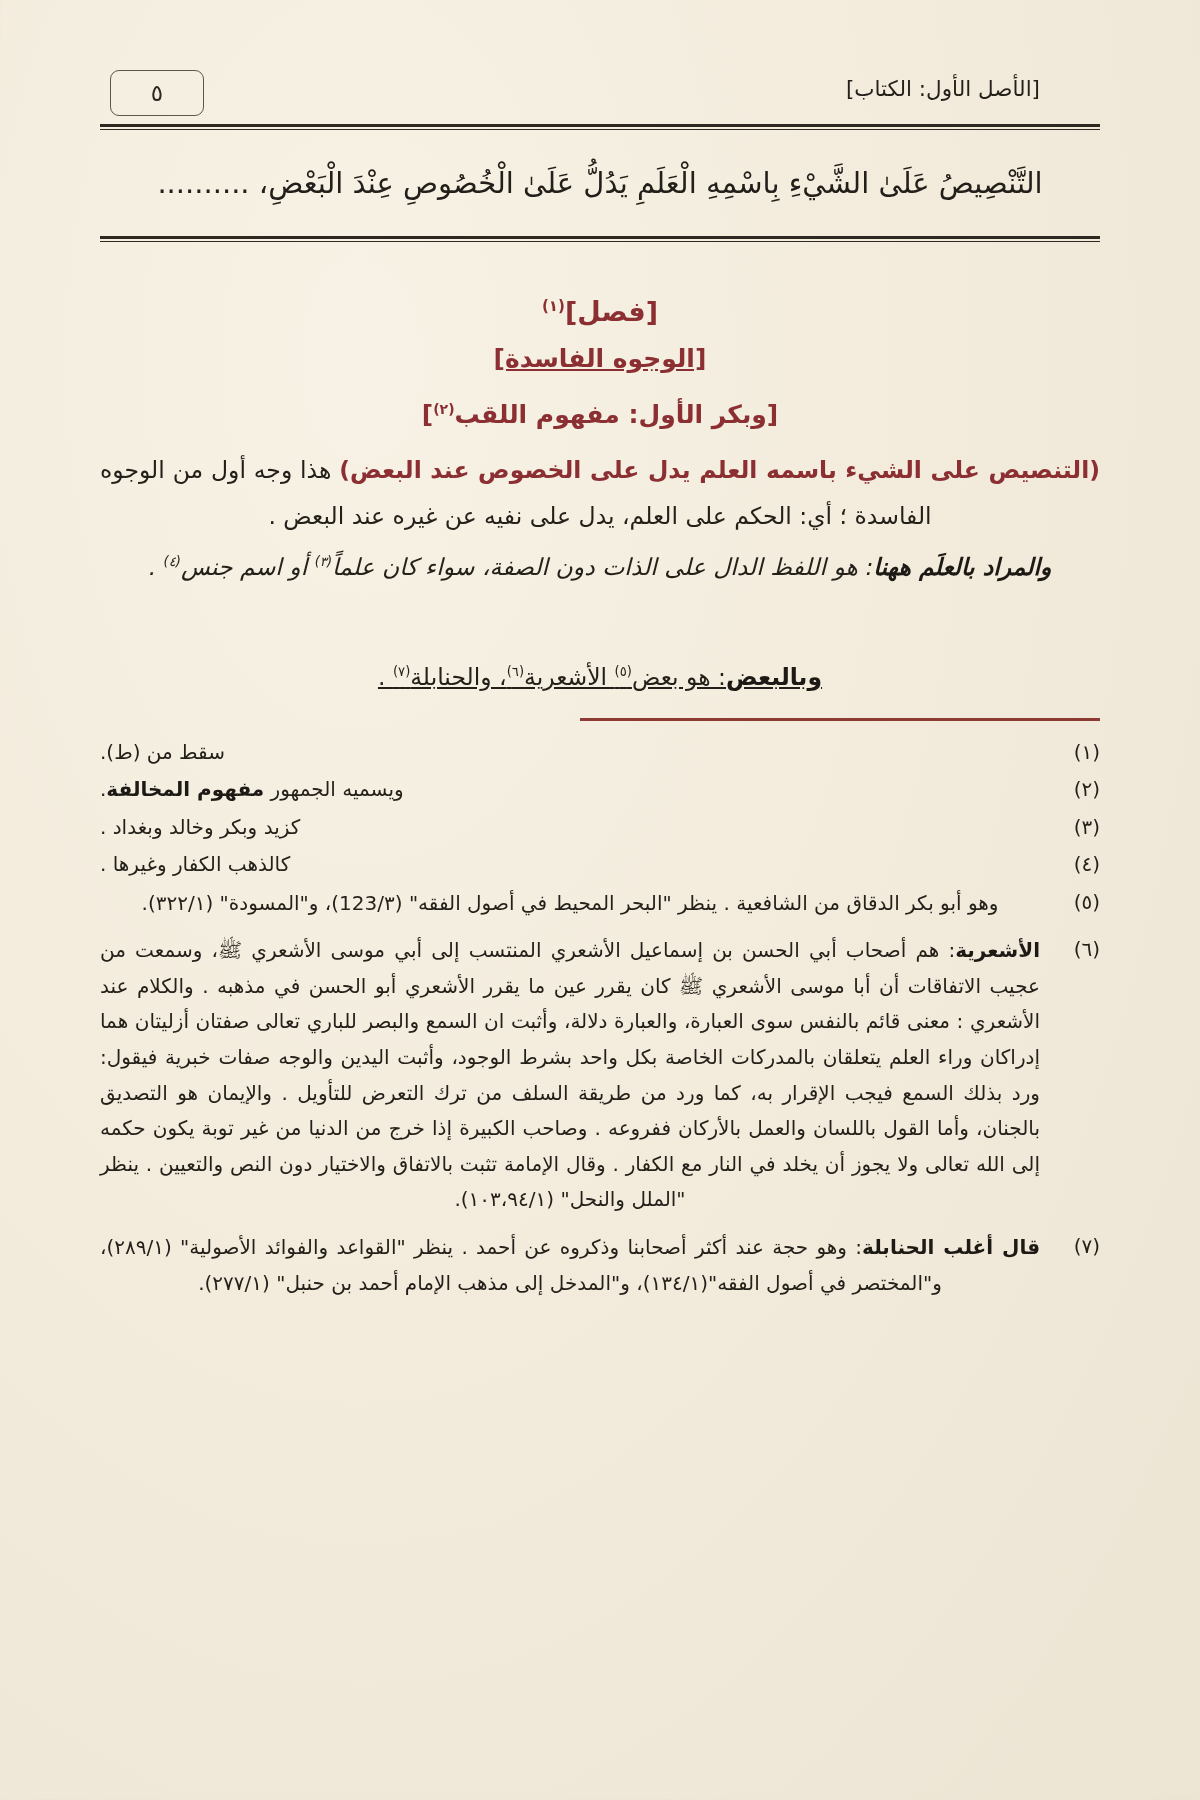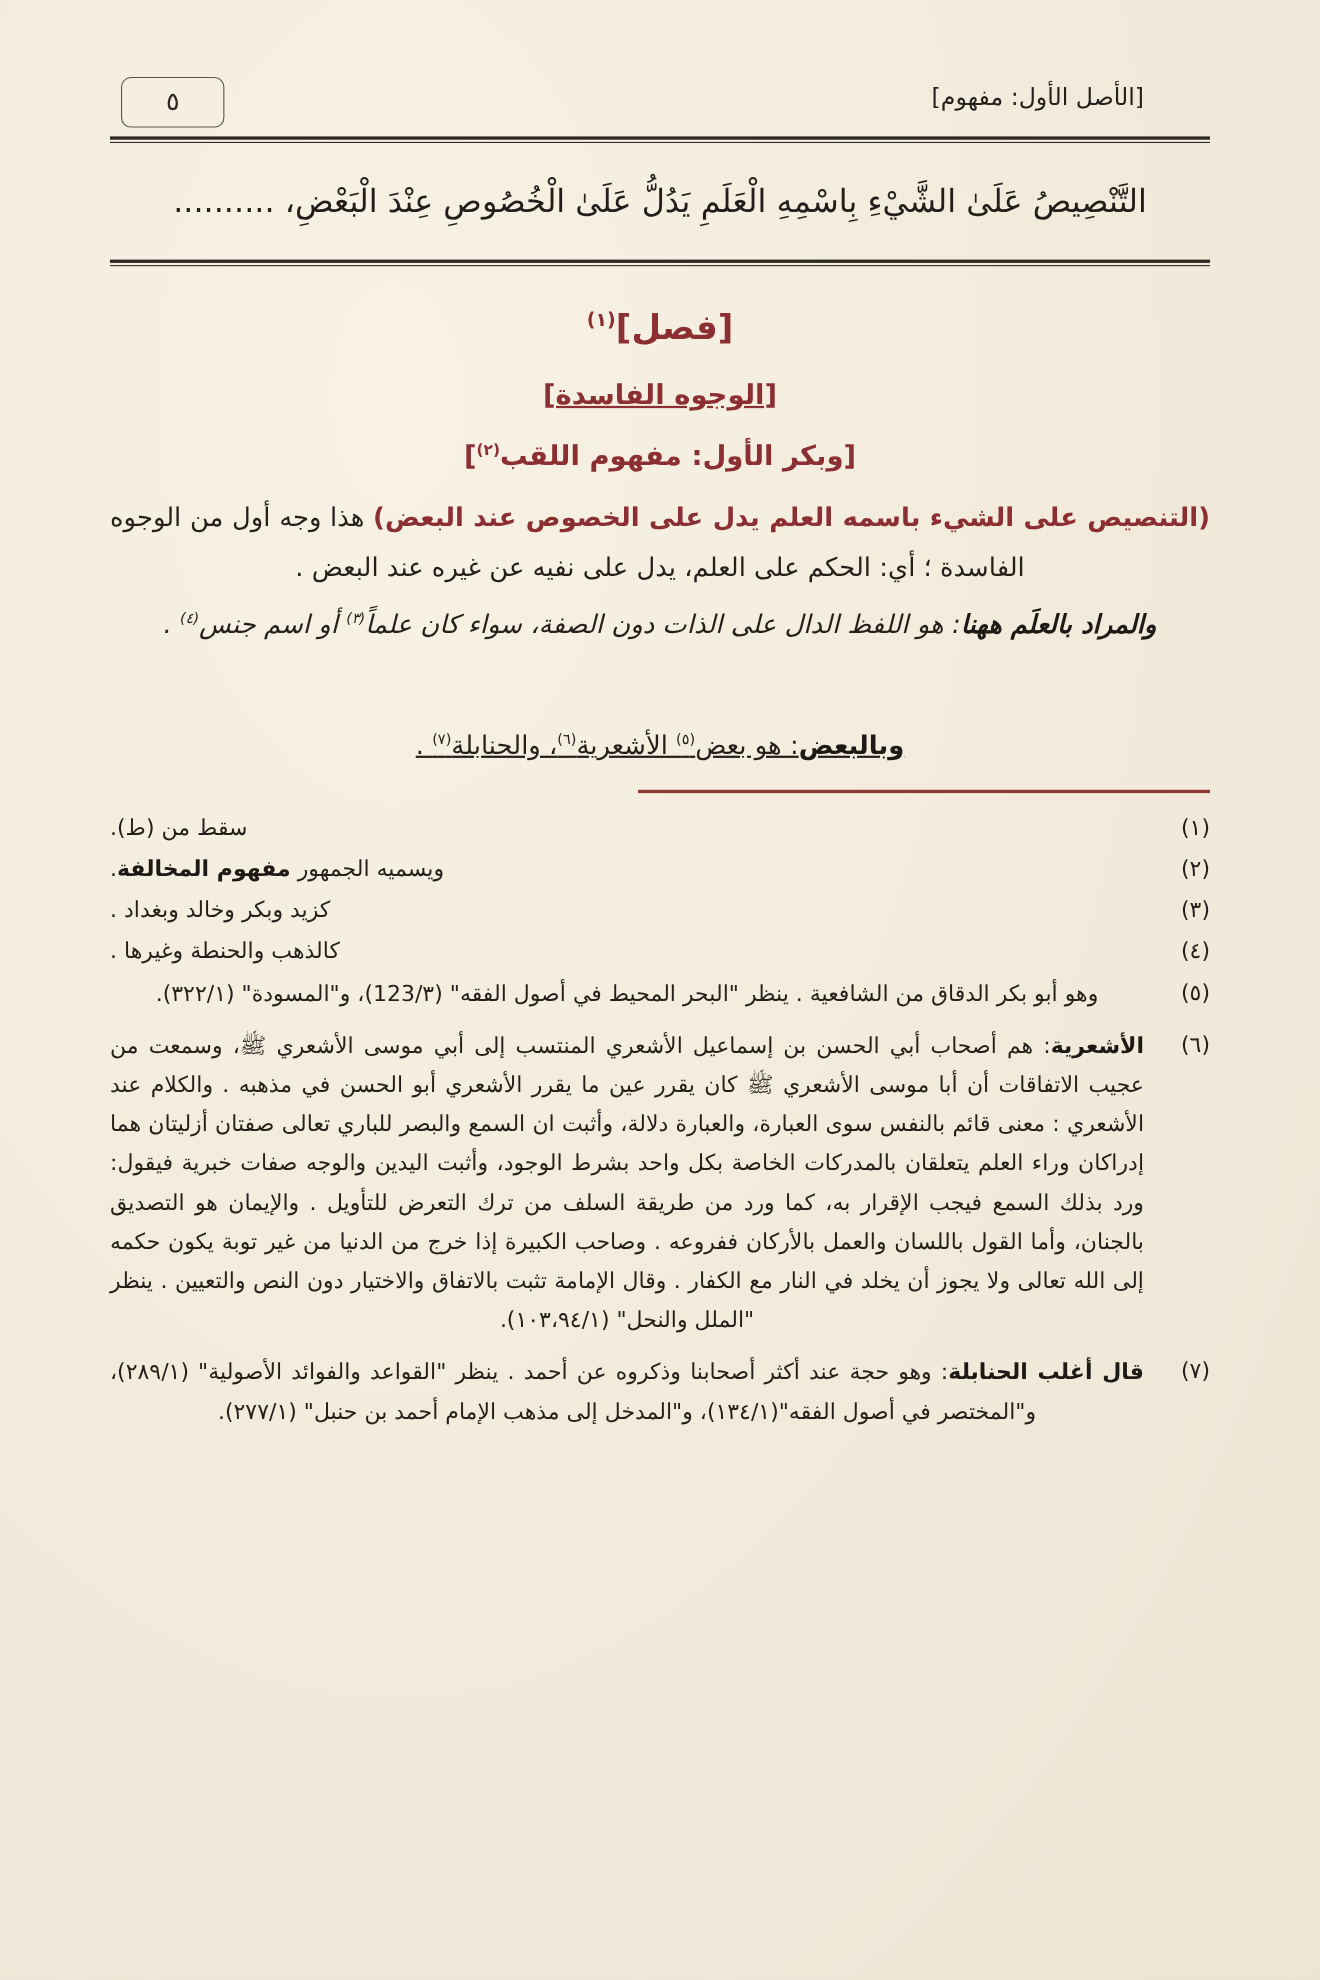--- a/index.html
+++ b/index.html
@@ -110,22 +110,22 @@
 
   
   .heading {
     text-align: center;
     color: #8b2f33;
     font-weight: bold;
     direction: rtl;
   }
   #heading-fasl {
     position: absolute;
-    top: 280px; right: 100px; left: 100px;
-    font-size: 31px;
+    top: 296px; right: 100px; left: 100px;
+    font-size: 27px;
     letter-spacing: 1px;
   }
   #heading-wujuh {
     position: absolute;
     top: 344px; right: 100px; left: 100px;
     font-size: 25px;
     letter-spacing: 1px;
     text-decoration: underline;
   }
   #heading-wajh-awwal {
@@ -213,21 +213,21 @@
 </head>
 <body>
 
 <div class="page">
   <div class="paper-noise"></div>
 
   <div class="header-row">
     <div class="page-number-box">
       <span>٥</span>
     </div>
-    <div class="running-header">[الأصل الأول: مفهوم]</div>
+    <div class="running-header">[الأصل الأول: الكتاب]</div>
   </div>
 
   <div class="rule-double" id="rule-top"></div>
 
   <div class="catchline">التَّنْصِيصُ عَلَىٰ الشَّيْءِ بِاسْمِهِ الْعَلَمِ يَدُلُّ عَلَىٰ الْخُصُوصِ عِنْدَ الْبَعْضِ، ..........</div>
 
   <div class="rule-double" id="rule-under-catch"></div>
 
   <div class="heading" id="heading-fasl">
     <span>[فصل]</span><span class="sup">(١)</span>
@@ -265,21 +265,21 @@
       <span class="fn-text jleft"><span>ويسميه الجمهور </span><span class="fn-bold">مفهوم المخالفة</span><span>.</span></span>
     </div>
 
     <div class="fn">
       <span class="fn-num">(٣)</span>
       <span class="fn-text jleft">كزيد وبكر وخالد وبغداد .</span>
     </div>
 
     <div class="fn">
       <span class="fn-num">(٤)</span>
-      <span class="fn-text jleft">كالذهب والحنطة وغيرها .</span>
+      <span class="fn-text jleft">كالذهب الكفار وغيرها .</span>
     </div>
 
     <div class="fn">
       <span class="fn-num">(٥)</span>
       <span class="fn-text fn-long">وهو أبو بكر الدقاق من الشافعية . ينظر "البحر المحيط في أصول الفقه" (123/٣)، و"المسودة" (٣٢٢/١).</span>
     </div>
 
     <div class="fn" style="margin-top:12px;">
       <span class="fn-num">(٦)</span>
       <span class="fn-text fn-long"><span class="fn-bold">الأشعرية</span><span>: هم أصحاب أبي الحسن بن إسماعيل الأشعري المنتسب إلى أبي موسى الأشعري ﷺ، وسمعت من عجيب الاتفاقات أن أبا موسى الأشعري ﷺ كان يقرر عين ما يقرر الأشعري أبو الحسن في مذهبه . والكلام عند الأشعري : معنى قائم بالنفس سوى العبارة، والعبارة دلالة، وأثبت ان السمع والبصر للباري تعالى صفتان أزليتان هما إدراكان وراء العلم يتعلقان بالمدركات الخاصة بكل واحد بشرط الوجود، وأثبت اليدين والوجه صفات خبرية فيقول: ورد بذلك السمع فيجب الإقرار به، كما ورد من طريقة السلف من ترك التعرض للتأويل . والإيمان هو التصديق بالجنان، وأما القول باللسان والعمل بالأركان ففروعه . وصاحب الكبيرة إذا خرج من الدنيا من غير توبة يكون حكمه إلى الله تعالى ولا يجوز أن يخلد في النار مع الكفار . وقال الإمامة تثبت بالاتفاق والاختيار دون النص والتعيين . ينظر "الملل والنحل" (١٠٣،٩٤/١).</span></span>

